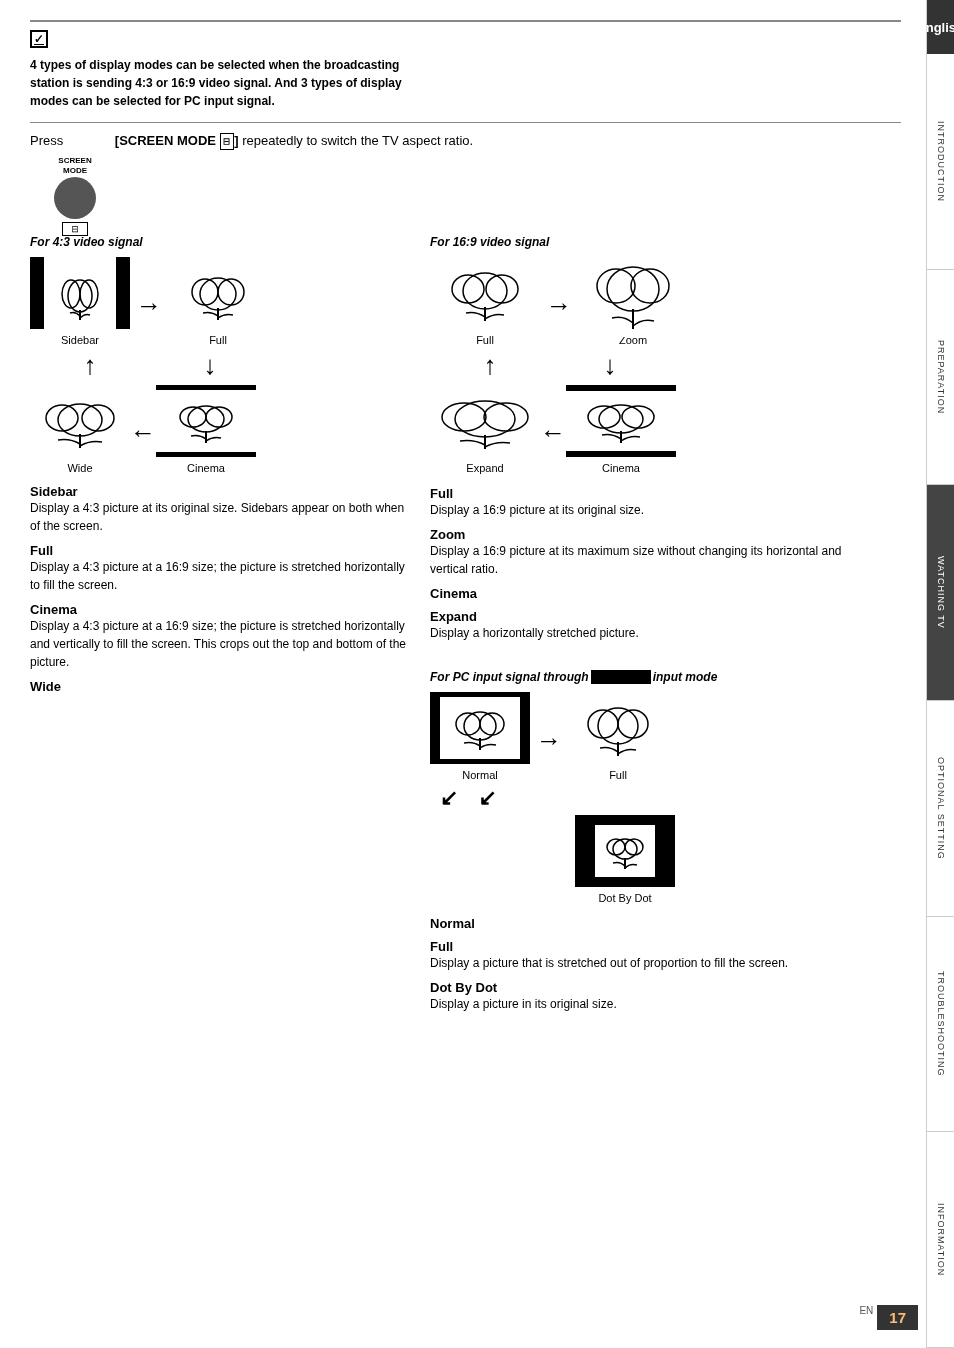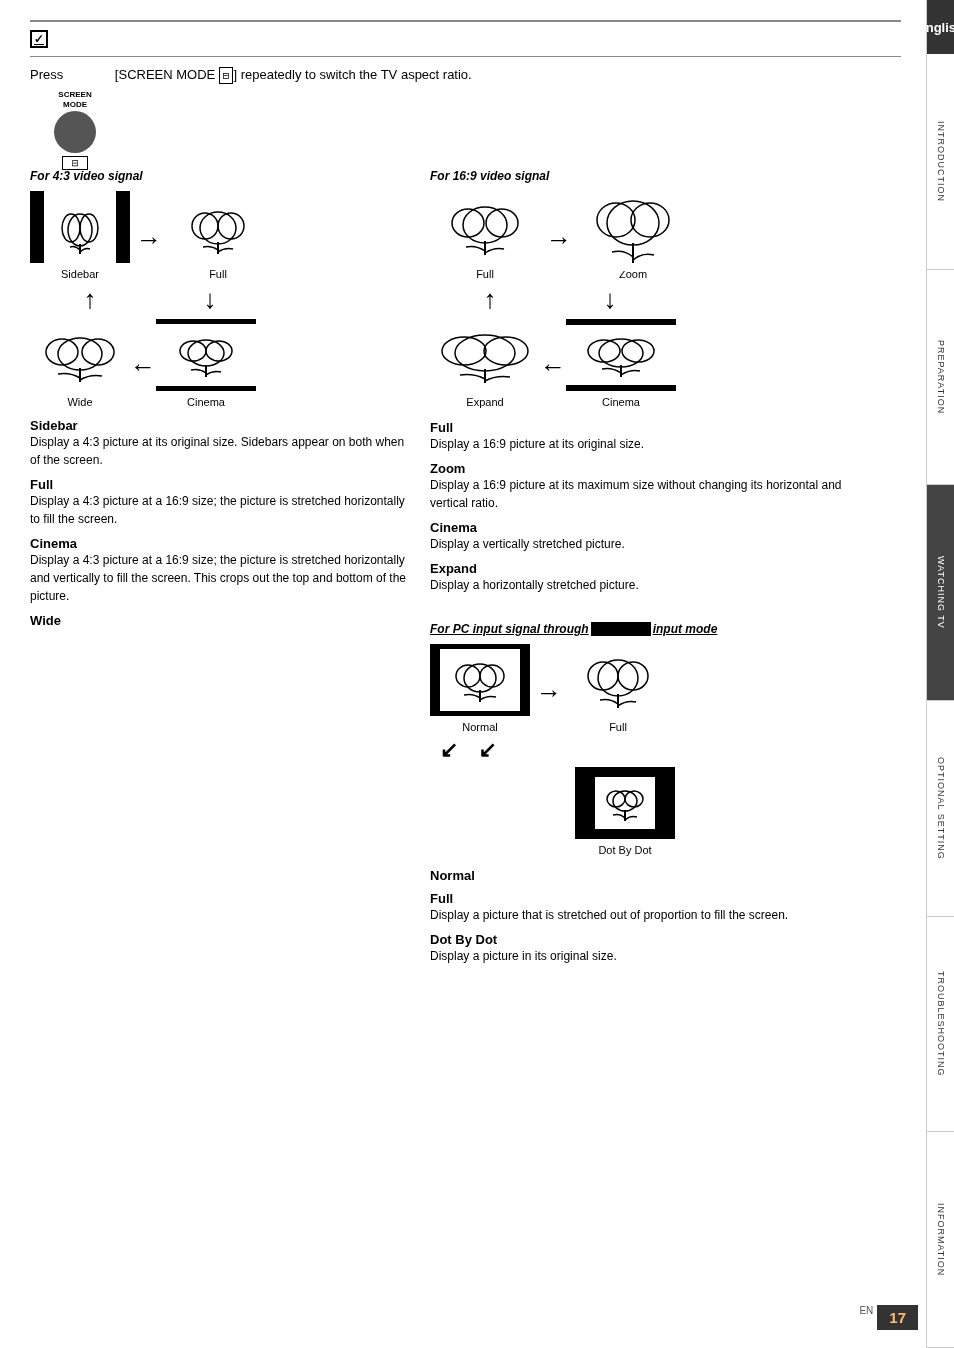--- a/index.html
+++ b/index.html
@@ -101,21 +101,21 @@
       border: none;
       border-top: 1px solid #888;
       margin: 6px 0 10px 0;
     }
 
     .press-text {
       font-size: 13px;
       margin-bottom: 6px;
     }
     .press-text strong {
-      font-weight: normal;
+      font-weight: bold;
       padding-left: 48px;
     }
 
     .screen-mode-icon {
       display: inline-block;
       width: 50px;
       height: 55px;
       text-align: center;
       margin-left: 20px;
       margin-bottom: 10px;
@@ -389,21 +389,20 @@
 
     
     .pc-header {
       display: flex;
       align-items: center;
       font-size: 12px;
       font-style: italic;
       font-weight: bold;
       margin-bottom: 8px;
       gap: 2px;
-      text-decoration: underline;
     }
     .black-bar {
       display: inline-block;
       background: #000;
       width: 60px;
       height: 14px;
     }
   </style>
 </head>
 <body>
@@ -420,20 +419,21 @@
 
 <div class="main-content">
   <div class="top-line"></div>
 
   
   <div class="page-title">
     <span class="checkbox-icon">✓</span>
   </div>
 
   
+  <p class="intro-text">4 types of display modes can be selected when the broadcasting station is sending 4:3 or 16:9 video signal. And 3 types of display modes can be selected for PC input signal.</p>
 
   <hr class="divider">
 
   
   <p class="press-text">
     Press <strong>[SCREEN MODE <span class="kbd">⊟</span>]</strong> repeatedly to switch the TV aspect ratio.
   </p>
 
   
   <div class="screen-mode-icon">
@@ -625,21 +625,20 @@
       <div class="desc-section">
         <div class="desc-title">Full</div>
         <div class="desc-text">Display a 16:9 picture at its original size.</div>
       </div>
       <div class="desc-section">
         <div class="desc-title">Zoom</div>
         <div class="desc-text">Display a 16:9 picture at its maximum size without changing its horizontal and vertical ratio.</div>
       </div>
       <div class="desc-section">
         <div class="desc-title">Cinema</div>
-        <div class="desc-text">Display a vertically stretched picture.</div>
       </div>
       <div class="desc-section">
         <div class="desc-title">Expand</div>
         <div class="desc-text">Display a horizontally stretched picture.</div>
       </div>
 
       <div style="height: 20px;"></div>
 
       <div class="pc-header">
         <span>For PC input signal through</span>

